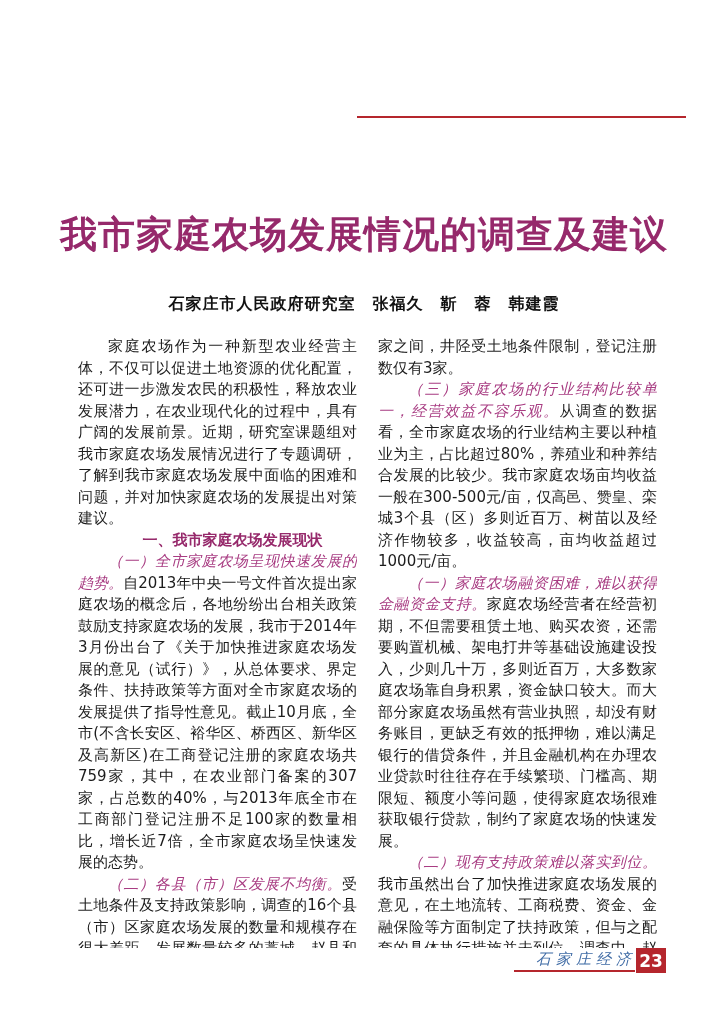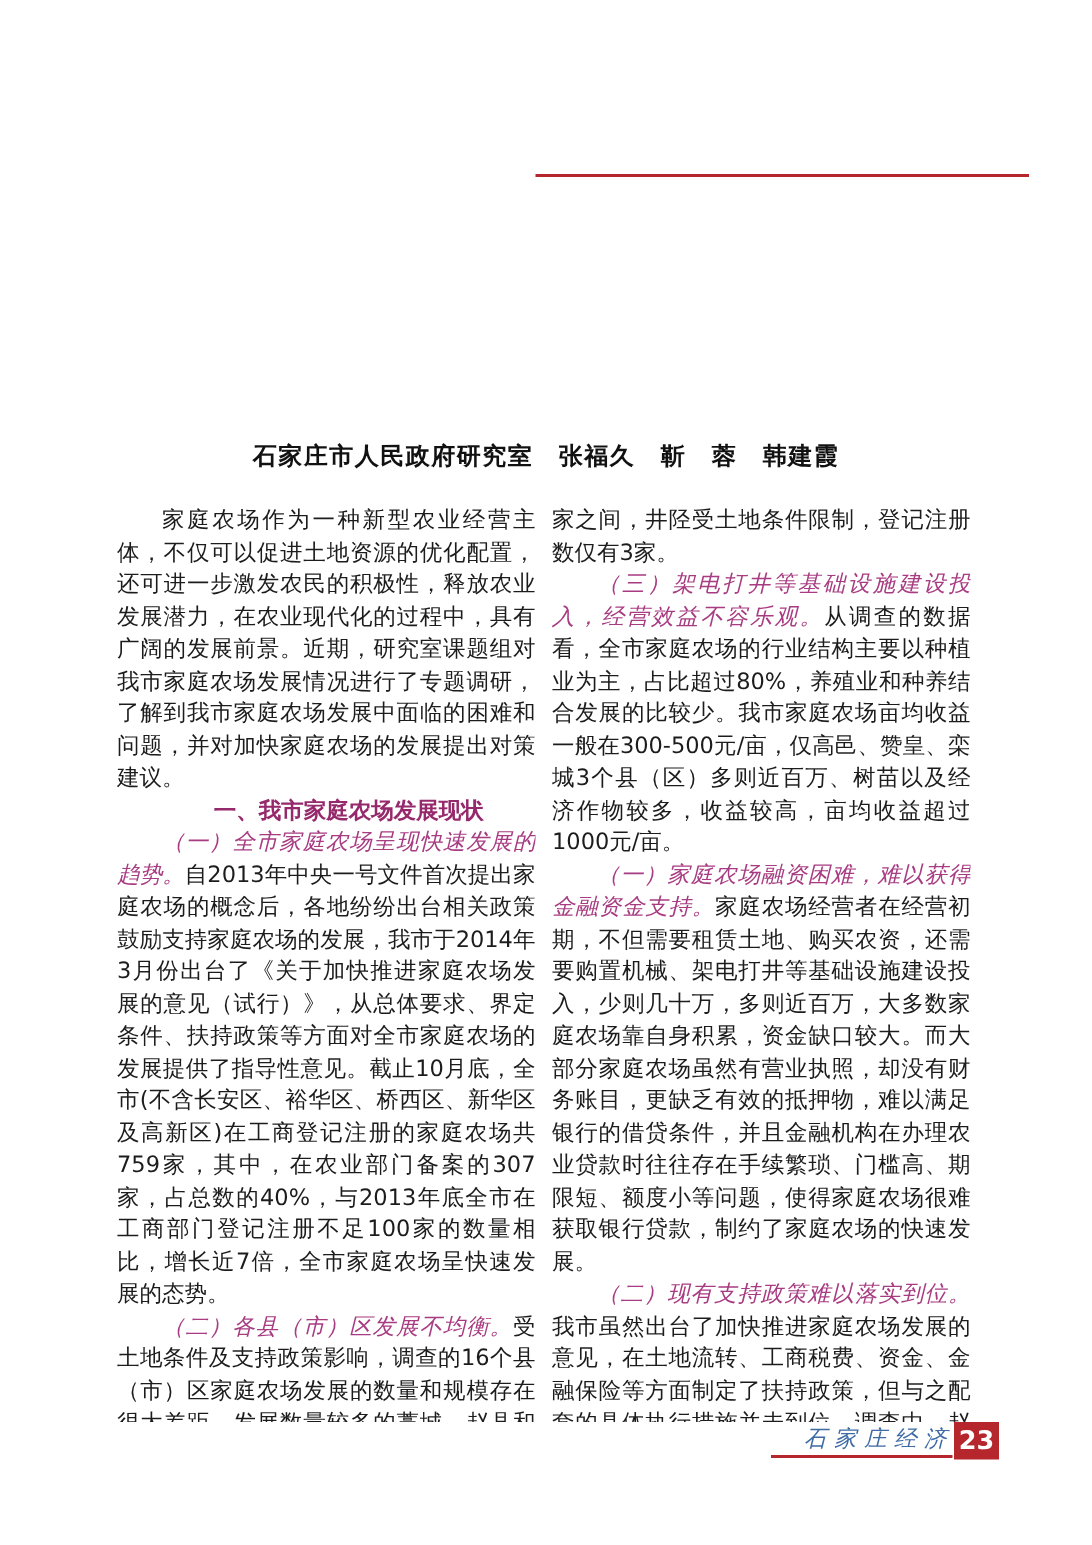--- a/index.html
+++ b/index.html
@@ -51,21 +51,21 @@
   .byline{
     position:absolute;top:294px;left:0;width:728px;
     text-align:center;
     font-size:16px;font-weight:bold;color:#111;
     letter-spacing:1px;
   }
 
   
   .columns{
     position:absolute;left:78px;top:336px;width:579px;height:612px;
-    display:flex;gap:11px;
+    display:flex;gap:21px;
   }
   .col{width:279px;overflow:hidden;}
   .col p{
     margin:0;
     font-size:15px;line-height:21.5px;
     text-align:justify;
     color:var(--ink);
   }
   .col p.indent{text-indent:2em;}
   .col p.heading{
@@ -95,32 +95,33 @@
     display:flex;align-items:center;justify-content:center;
   }
 </style>
 </head>
 <body>
 
 <div class="sheet">
 
   <div class="header-rule"></div>
 
+  <h1 class="title">我市家庭农场发展情况的调查及建议</h1>
   <div class="byline">石家庄市人民政府研究室　张福久　靳　蓉　韩建霞</div>
 
   <main class="columns">
     <div class="col" id="col-left">
         <p class=" indent"><span>家庭农场作为一种新型农业经营主体，不仅可以促进土地资源的优化配置，还可进一步激发农民的积极性，释放农业发展潜力，在农业现代化的过程中，具有广阔的发展前景。近期，研究室课题组对我市家庭农场发展情况进行了专题调研，了解到我市家庭农场发展中面临的困难和问题，并对加快家庭农场的发展提出对策建议。</span></p>
         <p class="heading indent"><span>一、我市家庭农场发展现状</span></p>
         <p class=" indent"><span class="lead-run">（一）全市家庭农场呈现快速发展的趋势。</span><span>自2013年中央一号文件首次提出家庭农场的概念后，各地纷纷出台相关政策鼓励支持家庭农场的发展，我市于2014年3月份出台了《关于加快推进家庭农场发展的意见（试行）》，从总体要求、界定条件、扶持政策等方面对全市家庭农场的发展提供了指导性意见。截止10月底，全市(不含长安区、裕华区、桥西区、新华区及高新区)在工商登记注册的家庭农场共759家，其中，在农业部门备案的307家，占总数的40%，与2013年底全市在工商部门登记注册不足100家的数量相比，增长近7倍，全市家庭农场呈快速发展的态势。</span></p>
         <p class=" indent"><span class="lead-run">（二）各县（市）区发展不均衡。</span><span>受土地条件及支持政策影响，调查的16个县（市）区家庭农场发展的数量和规模存在很大差距。发展数量较多的藁城、赵县和无极注册数过百，分别为155、127、115家，占全市总注册数的54.2%，其中，藁城区由于支持农民土地流转的政策力度较大，家庭农场不仅数量多，规模也较大，经营面积500-1000亩的家庭农场达到33家，超过1000亩的3家，家庭农场经营面积占到全区耕地的5%。其他县（市）区大部分注册户数在20-30</span></p>
       </div>
     <div class="col" id="col-right">
         <p class=""><span>家之间，井陉受土地条件限制，登记注册数仅有3家。</span></p>
-        <p class=" indent"><span class="lead-run">（三）架电打井等基础设施建设投入，经营效益不容乐观。</span><span>从调查的数据看，全市家庭农场的行业结构主要以种植业为主，占比超过80%，养殖业和种养结合发展的比较少。我市家庭农场亩均收益一般在300-500元/亩，仅高邑、赞皇、栾城3个县（区）多则近百万、树苗以及经济作物较多，收益较高，亩均收益超过1000元/亩。</span></p>
+        <p class=" indent"><span class="lead-run">（三）家庭农场的行业结构比较单一，经营效益不容乐观。</span><span>从调查的数据看，全市家庭农场的行业结构主要以种植业为主，占比超过80%，养殖业和种养结合发展的比较少。我市家庭农场亩均收益一般在300-500元/亩，仅高邑、赞皇、栾城3个县（区）多则近百万、树苗以及经济作物较多，收益较高，亩均收益超过1000元/亩。</span></p>
         <p class=" indent"><span class="lead-run">（一）家庭农场融资困难，难以获得金融资金支持。</span><span>家庭农场经营者在经营初期，不但需要租赁土地、购买农资，还需要购置机械、架电打井等基础设施建设投入，少则几十万，多则近百万，大多数家庭农场靠自身积累，资金缺口较大。而大部分家庭农场虽然有营业执照，却没有财务账目，更缺乏有效的抵押物，难以满足银行的借贷条件，并且金融机构在办理农业贷款时往往存在手续繁琐、门槛高、期限短、额度小等问题，使得家庭农场很难获取银行贷款，制约了家庭农场的快速发展。</span></p>
         <p class=" indent"><span class="lead-run">（二）现有支持政策难以落实到位。</span><span>我市虽然出台了加快推进家庭农场发展的意见，在土地流转、工商税费、资金、金融保险等方面制定了扶持政策，但与之配套的具体执行措施并未到位，调查中，赵县、灵寿等县均反映还没有专门针对家庭农场的具体扶持政策。在家庭农场的管理用地方面，尽管省、市有关文件明确允许农业经营主体按照不超过流转面积5%的土地建设管理用房，但由于严格的基本农田保护制度，使得政策难以落实到位。</span></p>
       </div>
   </main>
 
   <div class="footer-rule"></div>
   <span class="journal-name">石家庄经济</span>
   <span class="page-badge">23</span>
 
 </div>

